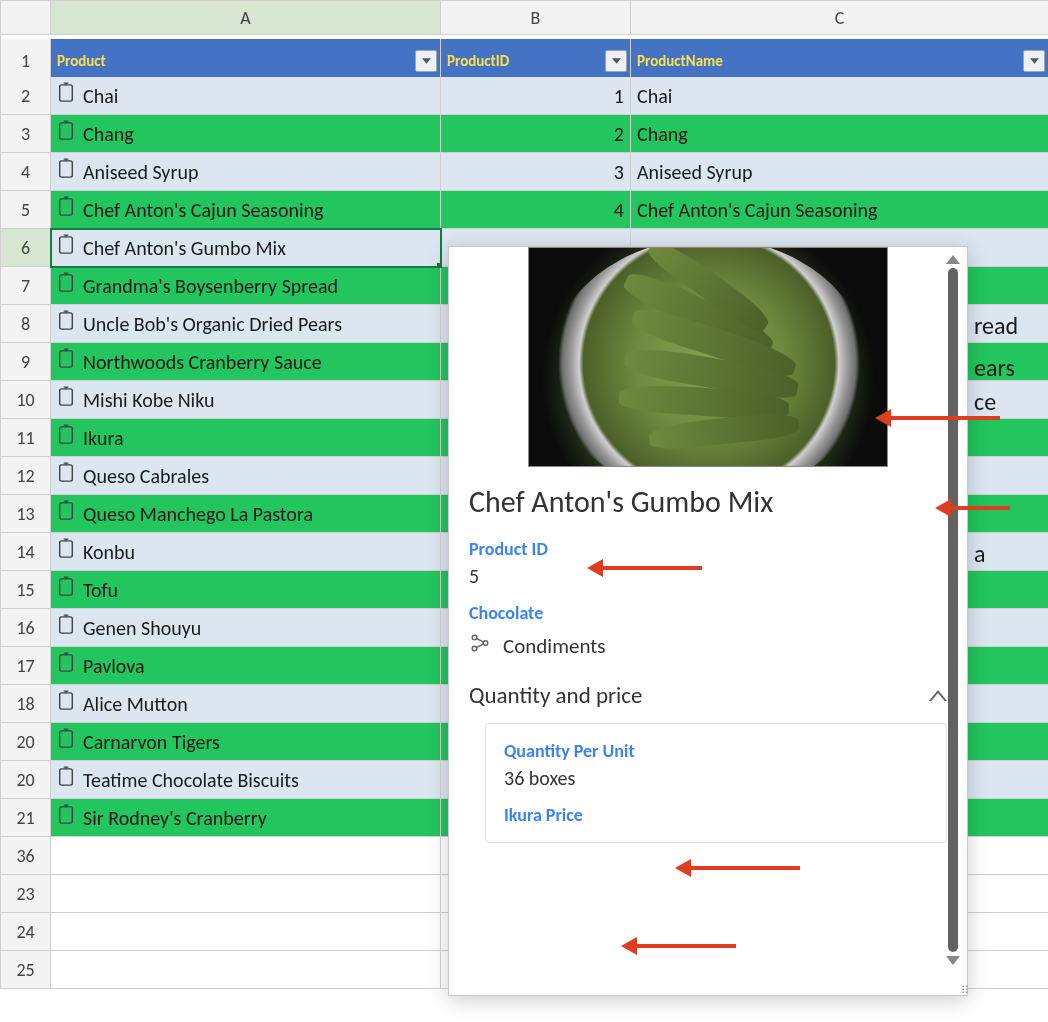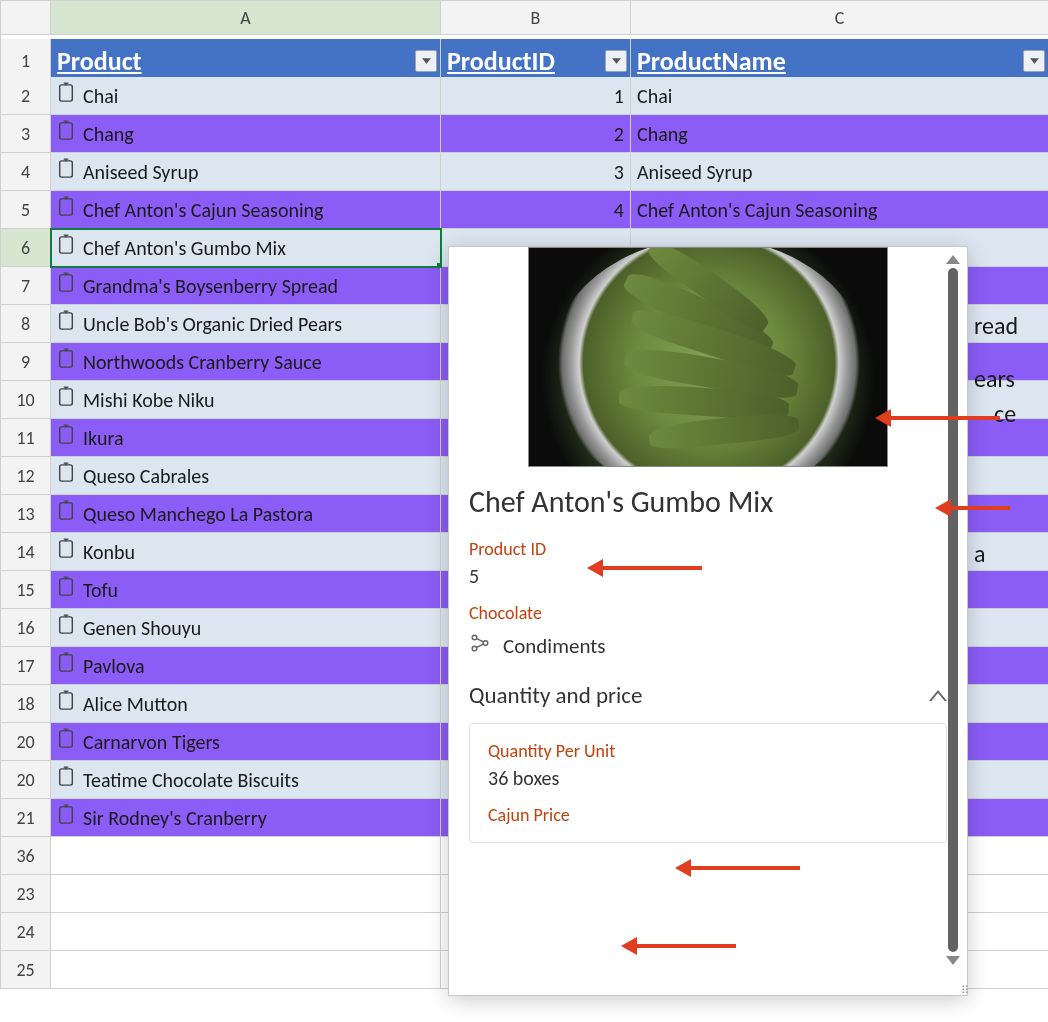--- a/index.html
+++ b/index.html
@@ -49,45 +49,44 @@
   .colhdr.sel, .rowhdr.sel {
     background: #d7e6d0;
   }
   .corner {
     background: #f3f3f3;
   }
 
   
   .thdr {
     background: #4472C4;
-    color: #ffffff;
+    color: #fde047;
     font-weight: 600;
-    font-size: 26px;
+    font-size: 15px;
     height: 44px !important;
     padding-left: 8px;
-    text-decoration: underline;
   }
   .thdr .filter-btn {
     position: absolute;
     right: 3px;
     top: 50%;
     transform: translateY(-50%);
     width: 22px;
     height: 22px;
     background: #eef0f4;
     border: 1px solid #9aa3b8;
     border-radius: 2px;
     display: flex;
     align-items: center;
     justify-content: center;
   }
   .thdr .filter-btn svg { width: 9px; height: 6px; }
 
   .band-even { background: #dce6f1; }
-  .band-odd  { background: #8b5cf6; }
+  .band-odd  { background: #22c55e; }
 
   .cell-a { padding-left: 8px; }
   .cell-a .dt-icon { margin-right: 8px; flex-shrink: 0; }
   .cell-b { justify-content: flex-end; padding-right: 10px; }
   .cell-c { padding-left: 4px; }
 
   .selected-cell {
     outline: 2px solid #107c41;
     outline-offset: -1px;
     z-index: 2;
@@ -181,22 +180,23 @@
   .o6{left:120px;top:170px;width:150px;height:26px;transform:rotate(-6deg);}
 
   .card-title {
     font-size: 30px;
     color: #333;
     margin-bottom: 18px;
     font-weight: 400;
   }
   .card-label {
     font-size: 18px;
-    color: #c2410c;
+    color: #3b82f6;
     margin-top: 6px;
+    font-weight: bold;
   }
   .card-value {
     font-size: 20px;
     color: #333;
     margin-top: 4px;
     margin-bottom: 14px;
   }
   .card-linked {
     display: flex;
     align-items: center;
@@ -210,20 +210,21 @@
     align-items: center;
     font-size: 23px;
     color: #333;
     font-weight: 500;
     margin-bottom: 14px;
   }
   .card-section-body {
     border: 1px solid #e0e0e0;
     border-radius: 4px;
     padding: 16px 18px;
+    margin-left: 16px;
   }
   .chevron-up {
     width: 0;height: 0;
     border-left: 9px solid transparent;
     border-right: 9px solid transparent;
     border-bottom: 11px solid #666;
     position:relative;
   }
   .chevron-up::after{
     content:"";position:absolute;left:-9px;top:3px;
@@ -511,22 +512,22 @@
     <div class="cell-a "></div>
     <div class="cell-b "></div>
     <div class="cell-c "></div>
     <div class="rowhdr">25</div>
     <div class="cell-a "></div>
     <div class="cell-b "></div>
     <div class="cell-c "></div>
   </div>
 
 <div class="overflow-c" style="left:970px; top:306px;">read</div>
-<div class="overflow-c" style="left:970px; top:359px;">ears</div>
-<div class="overflow-c" style="left:990px; top:382px;margin-top:12px;">ce</div>
+<div class="overflow-c" style="left:970px; top:348px;">ears</div>
+<div class="overflow-c" style="left:970px; top:382px;">ce</div>
 <div class="overflow-c" style="left:970px; top:534px;">a</div>
 
 <div class="card">
   <div class="card-body">
     <div class="card-img">
       <div class="bowl"></div>
       <div class="okra o1"></div>
         <div class="okra o2"></div>
         <div class="okra o3"></div>
       <div class="okra o4"></div>
@@ -548,21 +549,21 @@
       </span>
       <span style="font-size:21px;color:#333;">Condiments</span>
     </div>
     <div class="card-section-hdr">
       <span>Quantity and price</span>
       <span class="chevron-up"></span>
     </div>
     <div class="card-section-body">
       <div class="card-label" style="margin-top:0">Quantity Per Unit</div>
       <div class="card-value">36 boxes</div>
-      <div class="card-label">Cajun Price</div>
+      <div class="card-label">Ikura Price</div>
     </div>
   </div>
   <div class="card-scroll">
     <div class="arrow up"></div>
     <div class="track"></div>
     <div class="arrow down"></div>
   </div>
   <div class="card-resize">⠿</div>
 </div>
 

